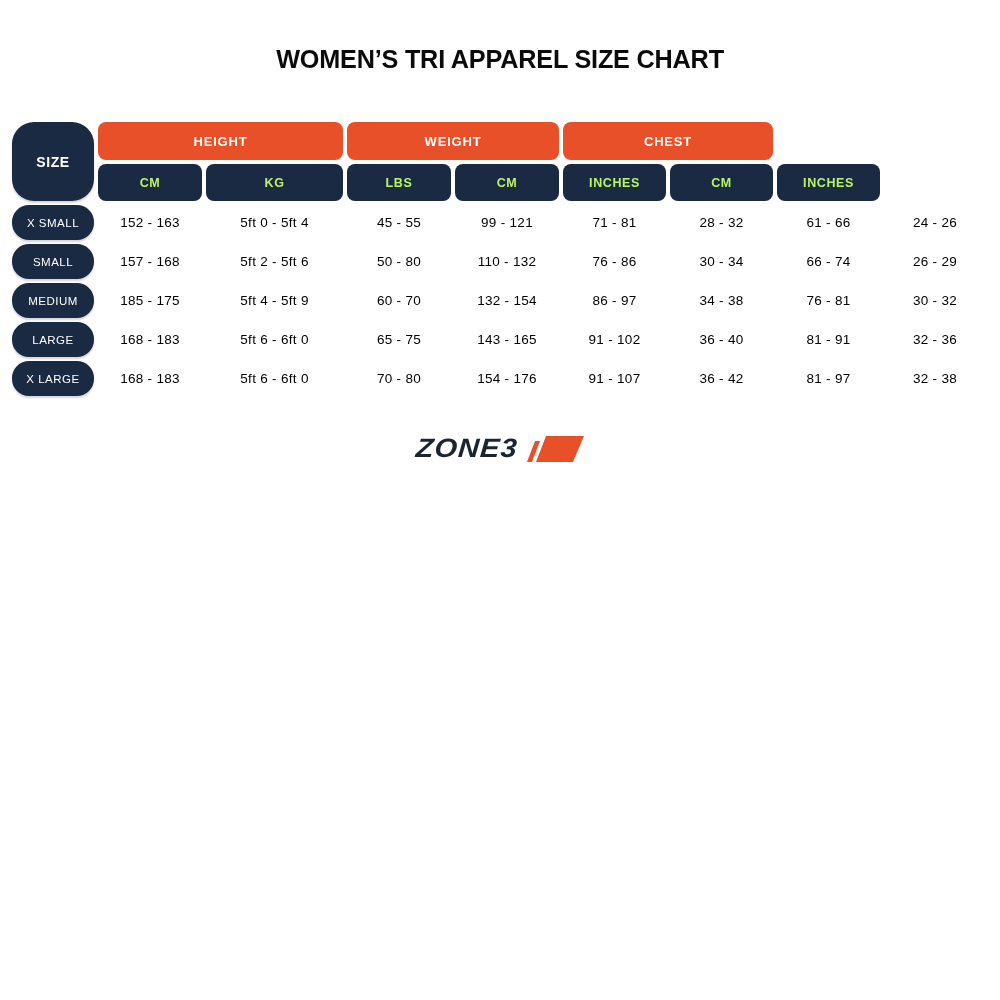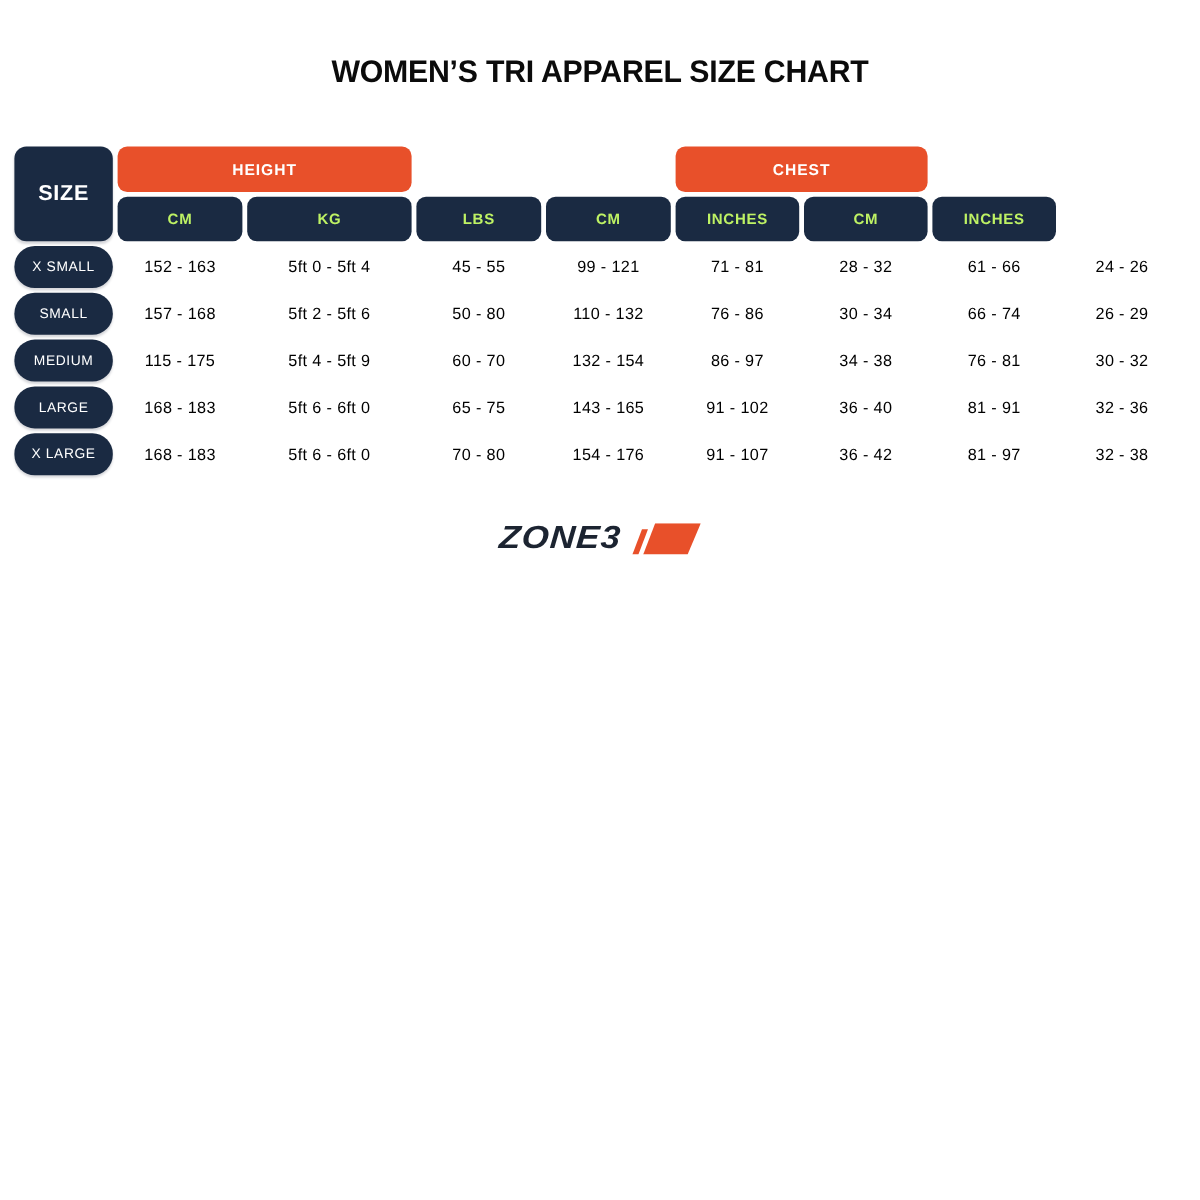--- a/index.html
+++ b/index.html
@@ -40,23 +40,23 @@
     display: flex;
     align-items: center;
     justify-content: center;
   }
   .size-head {
     grid-column: 1;
     grid-row: 1 / 3;
     background: var(--navy);
     color: #ffffff;
     font-weight: 700;
-    font-size: 18px;
+    font-size: 14px;
     letter-spacing: 0.6px;
-    border-radius: 10px;
+    border-radius: 22px;
     box-shadow: 0 2px 2px rgba(20,30,50,0.18);
   }
   .group-head {
     grid-row: 1;
     background: var(--orange);
     color: #ffffff;
     font-weight: 700;
     font-size: 13px;
     letter-spacing: 0.8px;
     border-radius: 8px;
@@ -116,20 +116,21 @@
 
 <div class="page">
 
   <h1 class="page-title">WOMEN’S TRI APPAREL SIZE CHART</h1>
 
   <div class="size-grid">
 
     <div class="cell size-head">SIZE</div>
 
     <div class="cell group-head g0">HEIGHT</div>
+    <div class="cell group-head g1">WEIGHT</div>
     <div class="cell group-head g2">CHEST</div>
 
     <div class="cell sub-head">CM</div>
     <div class="cell sub-head">KG</div>
     <div class="cell sub-head">LBS</div>
     <div class="cell sub-head">CM</div>
     <div class="cell sub-head">INCHES</div>
     <div class="cell sub-head">CM</div>
     <div class="cell sub-head">INCHES</div>
 
@@ -147,21 +148,21 @@
     <div class="cell val">157 - 168</div>
     <div class="cell val">5ft 2 - 5ft 6</div>
     <div class="cell val">50 - 80</div>
     <div class="cell val">110 - 132</div>
     <div class="cell val">76 - 86</div>
     <div class="cell val">30 - 34</div>
     <div class="cell val">66 - 74</div>
     <div class="cell val">26 - 29</div>
 
     <div class="cell size-pill">MEDIUM</div>
-    <div class="cell val">115 - 175</div>
+    <div class="cell val">185 - 175</div>
     <div class="cell val">5ft 4 - 5ft 9</div>
     <div class="cell val">60 - 70</div>
     <div class="cell val">132 - 154</div>
     <div class="cell val">86 - 97</div>
     <div class="cell val">34 - 38</div>
     <div class="cell val">76 - 81</div>
     <div class="cell val">30 - 32</div>
 
     <div class="cell size-pill">LARGE</div>
     <div class="cell val">168 - 183</div>

